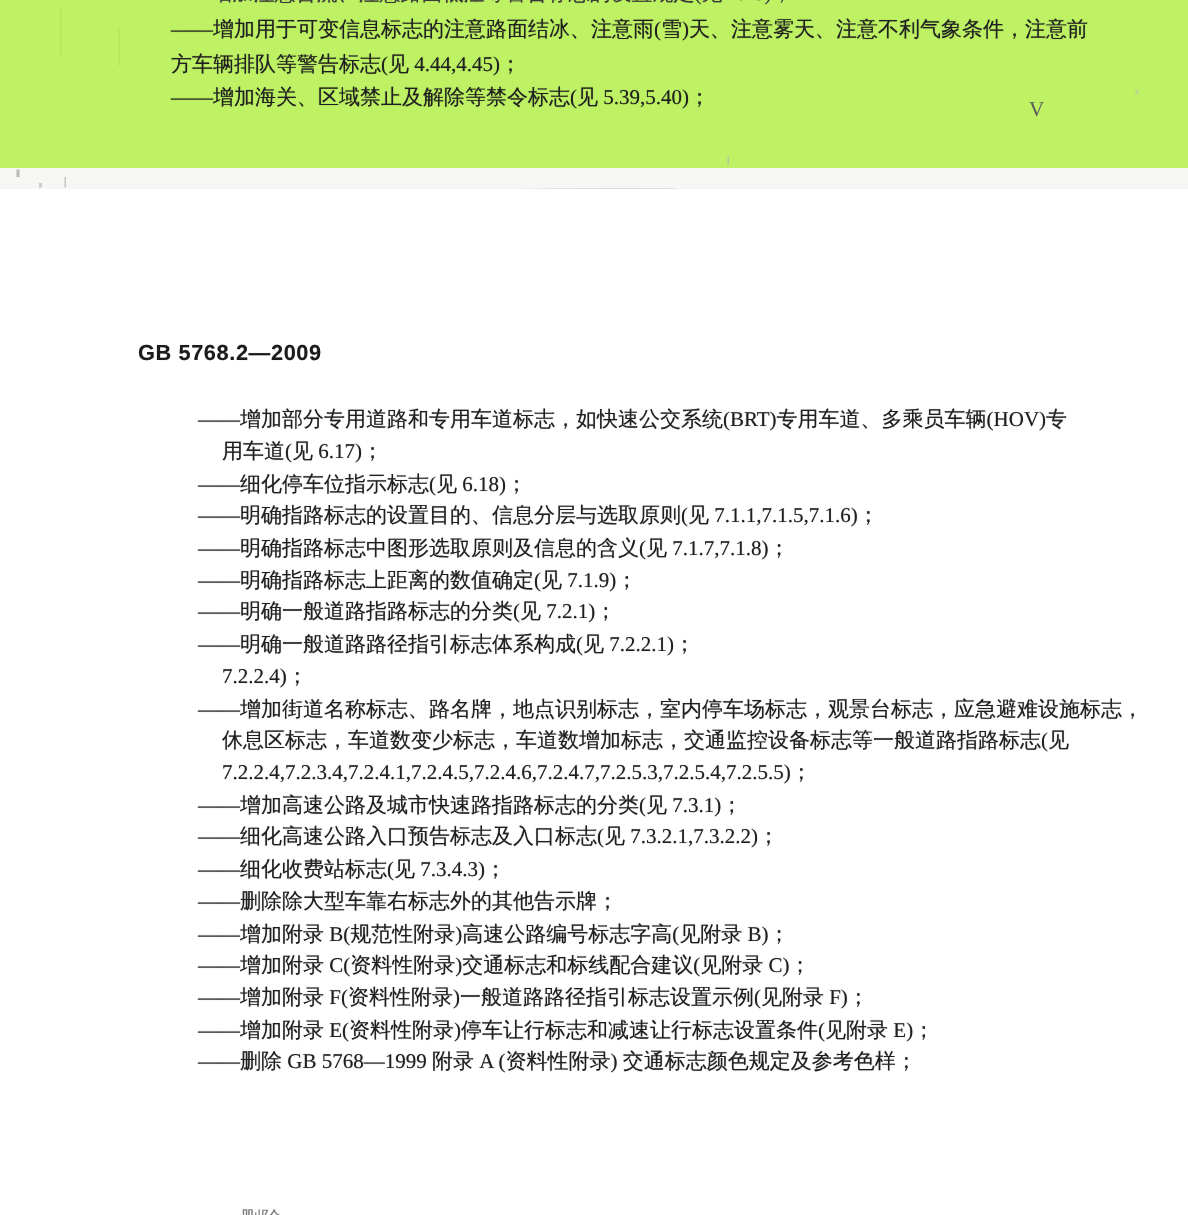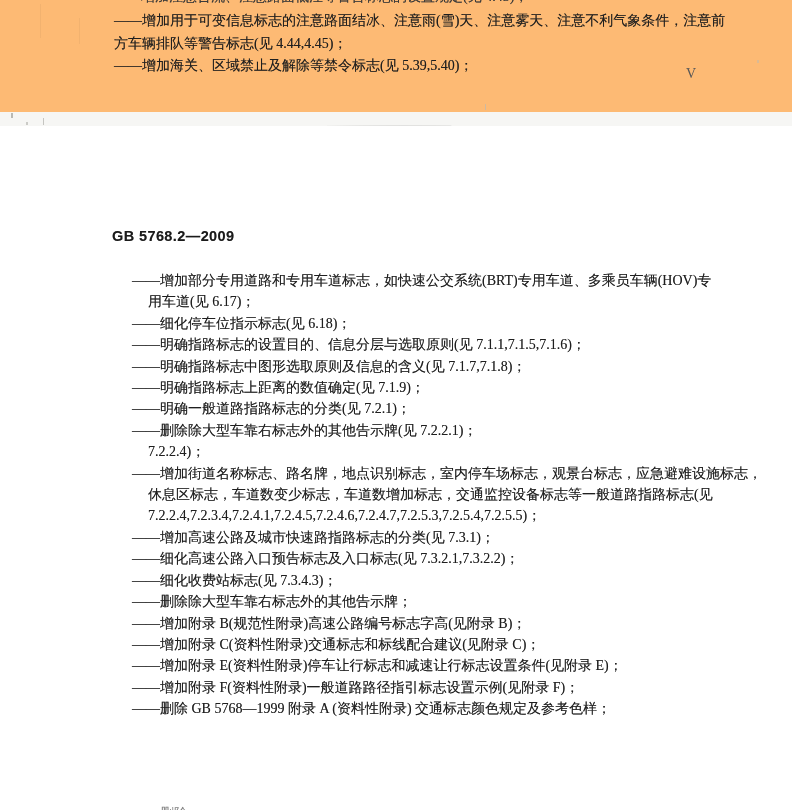--- a/index.html
+++ b/index.html
@@ -6,21 +6,21 @@
   body{
     width:792px;height:810px;
     background:#ffffff;
     font-family:"Liberation Serif","DejaVu Serif",serif;
     color:#1f1f1f;
     overflow:hidden;
   }
   .canvas{position:relative;width:792px;height:810px;overflow:hidden;background:#ffffff;}
 
   
-  .page-top{position:absolute;top:0;left:0;width:792px;height:112px;background:#fdba74;overflow:hidden;}
+  .page-top{position:absolute;top:0;left:0;width:792px;height:112px;background:#bef264;overflow:hidden;}
   .clip-line{
     position:absolute;top:-12px;left:113px;
     font-size:14px;line-height:17px;height:17px;white-space:nowrap;
     color:#3a3a3a;text-shadow:0 0 0.6px rgba(40,40,40,0.5);
   }
   .top-list{position:absolute;top:10px;left:114px;width:650px;
     font-size:14px;line-height:22.5px;
     text-shadow:0 0 0.6px rgba(30,30,30,0.55);}
   .top-list .ln{white-space:nowrap;}
   .top-list .ln.cont{}
@@ -50,21 +50,21 @@
   .s7{left:703px;top:756px;width:3px;height:2px;opacity:.35;}
   .s8{left:723px;top:787px;width:2px;height:2px;opacity:.3;}
   .s9{left:646px;top:713px;width:2px;height:2px;opacity:.3;}
   .fold{position:absolute;background:rgba(0,0,0,0.045);width:1px;}
   .f1{left:40px;top:4px;height:34px;}
   .f2{left:79px;top:18px;height:26px;}
 
   
   .page-main{position:absolute;top:126px;left:0;width:792px;height:684px;background:#ffffff;overflow:hidden;}
   .doc-header{
-    position:absolute;top:102px;left:112px;
+    position:absolute;top:102px;left:92px;
     font-family:"Liberation Sans","DejaVu Sans",sans-serif;
     font-weight:bold;font-size:14.5px;letter-spacing:0.4px;color:#1b1b1b;
     text-shadow:0 0 0.5px rgba(0,0,0,0.4);
   }
   .main-list{
     position:absolute;top:144px;left:132px;width:650px;
     font-size:14px;line-height:21.4px;
     text-shadow:0 0 0.6px rgba(30,30,30,0.55);
   }
   .main-list .ln{white-space:nowrap;}
@@ -124,21 +124,21 @@
         <div class="item">
           <div class="ln">——明确指路标志中图形选取原则及信息的含义(见 7.1.7,7.1.8)；</div>
         </div>
         <div class="item">
           <div class="ln">——明确指路标志上距离的数值确定(见 7.1.9)；</div>
         </div>
         <div class="item">
           <div class="ln">——明确一般道路指路标志的分类(见 7.2.1)；</div>
         </div>
         <div class="item">
-          <div class="ln">——删除除大型车靠右标志外的其他告示牌(见 7.2.2.1)；</div>
+          <div class="ln">——明确一般道路路径指引标志体系构成(见 7.2.2.1)；</div>
         </div>
         <div class="item">
           <div class="ln cont">7.2.2.4)；</div>
         </div>
         <div class="item">
           <div class="ln">——增加街道名称标志、路名牌，地点识别标志，室内停车场标志，观景台标志，应急避难设施标志，</div>
           <div class="ln cont">休息区标志，车道数变少标志，车道数增加标志，交通监控设备标志等一般道路指路标志(见</div>
           <div class="ln cont">7.2.2.4,7.2.3.4,7.2.4.1,7.2.4.5,7.2.4.6,7.2.4.7,7.2.5.3,7.2.5.4,7.2.5.5)；</div>
         </div>
         <div class="item">
@@ -153,24 +153,24 @@
         <div class="item">
           <div class="ln">——删除除大型车靠右标志外的其他告示牌；</div>
         </div>
         <div class="item">
           <div class="ln">——增加附录 B(规范性附录)高速公路编号标志字高(见附录 B)；</div>
         </div>
         <div class="item">
           <div class="ln">——增加附录 C(资料性附录)交通标志和标线配合建议(见附录 C)；</div>
         </div>
         <div class="item">
-          <div class="ln">——增加附录 E(资料性附录)停车让行标志和减速让行标志设置条件(见附录 E)；</div>
+          <div class="ln">——增加附录 F(资料性附录)一般道路路径指引标志设置示例(见附录 F)；</div>
         </div>
         <div class="item">
-          <div class="ln">——增加附录 F(资料性附录)一般道路路径指引标志设置示例(见附录 F)；</div>
+          <div class="ln">——增加附录 E(资料性附录)停车让行标志和减速让行标志设置条件(见附录 E)；</div>
         </div>
         <div class="item">
           <div class="ln">——删除 GB 5768—1999 附录 A (资料性附录) 交通标志颜色规定及参考色样；</div>
         </div>
       </div>
     <div class="clip-bottom">——删除</div>
   </section>
 
 </div>
 

